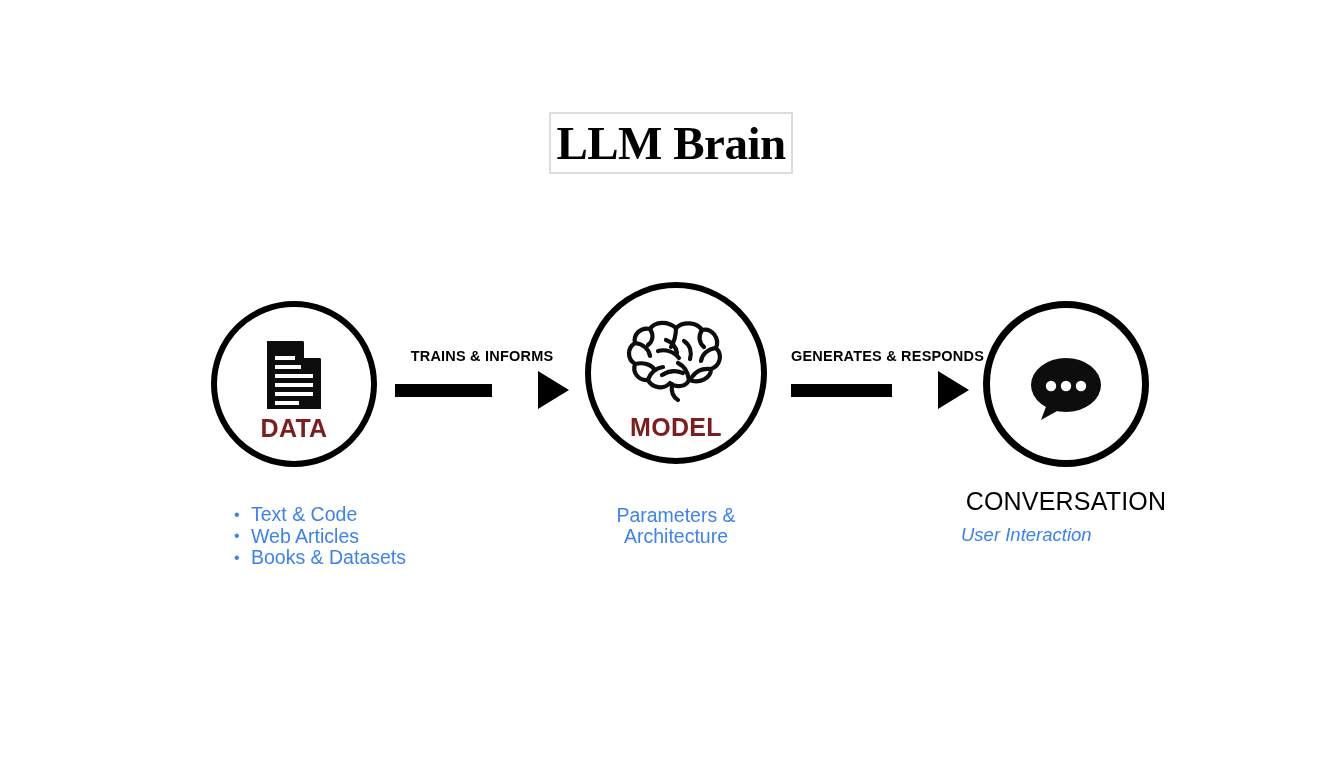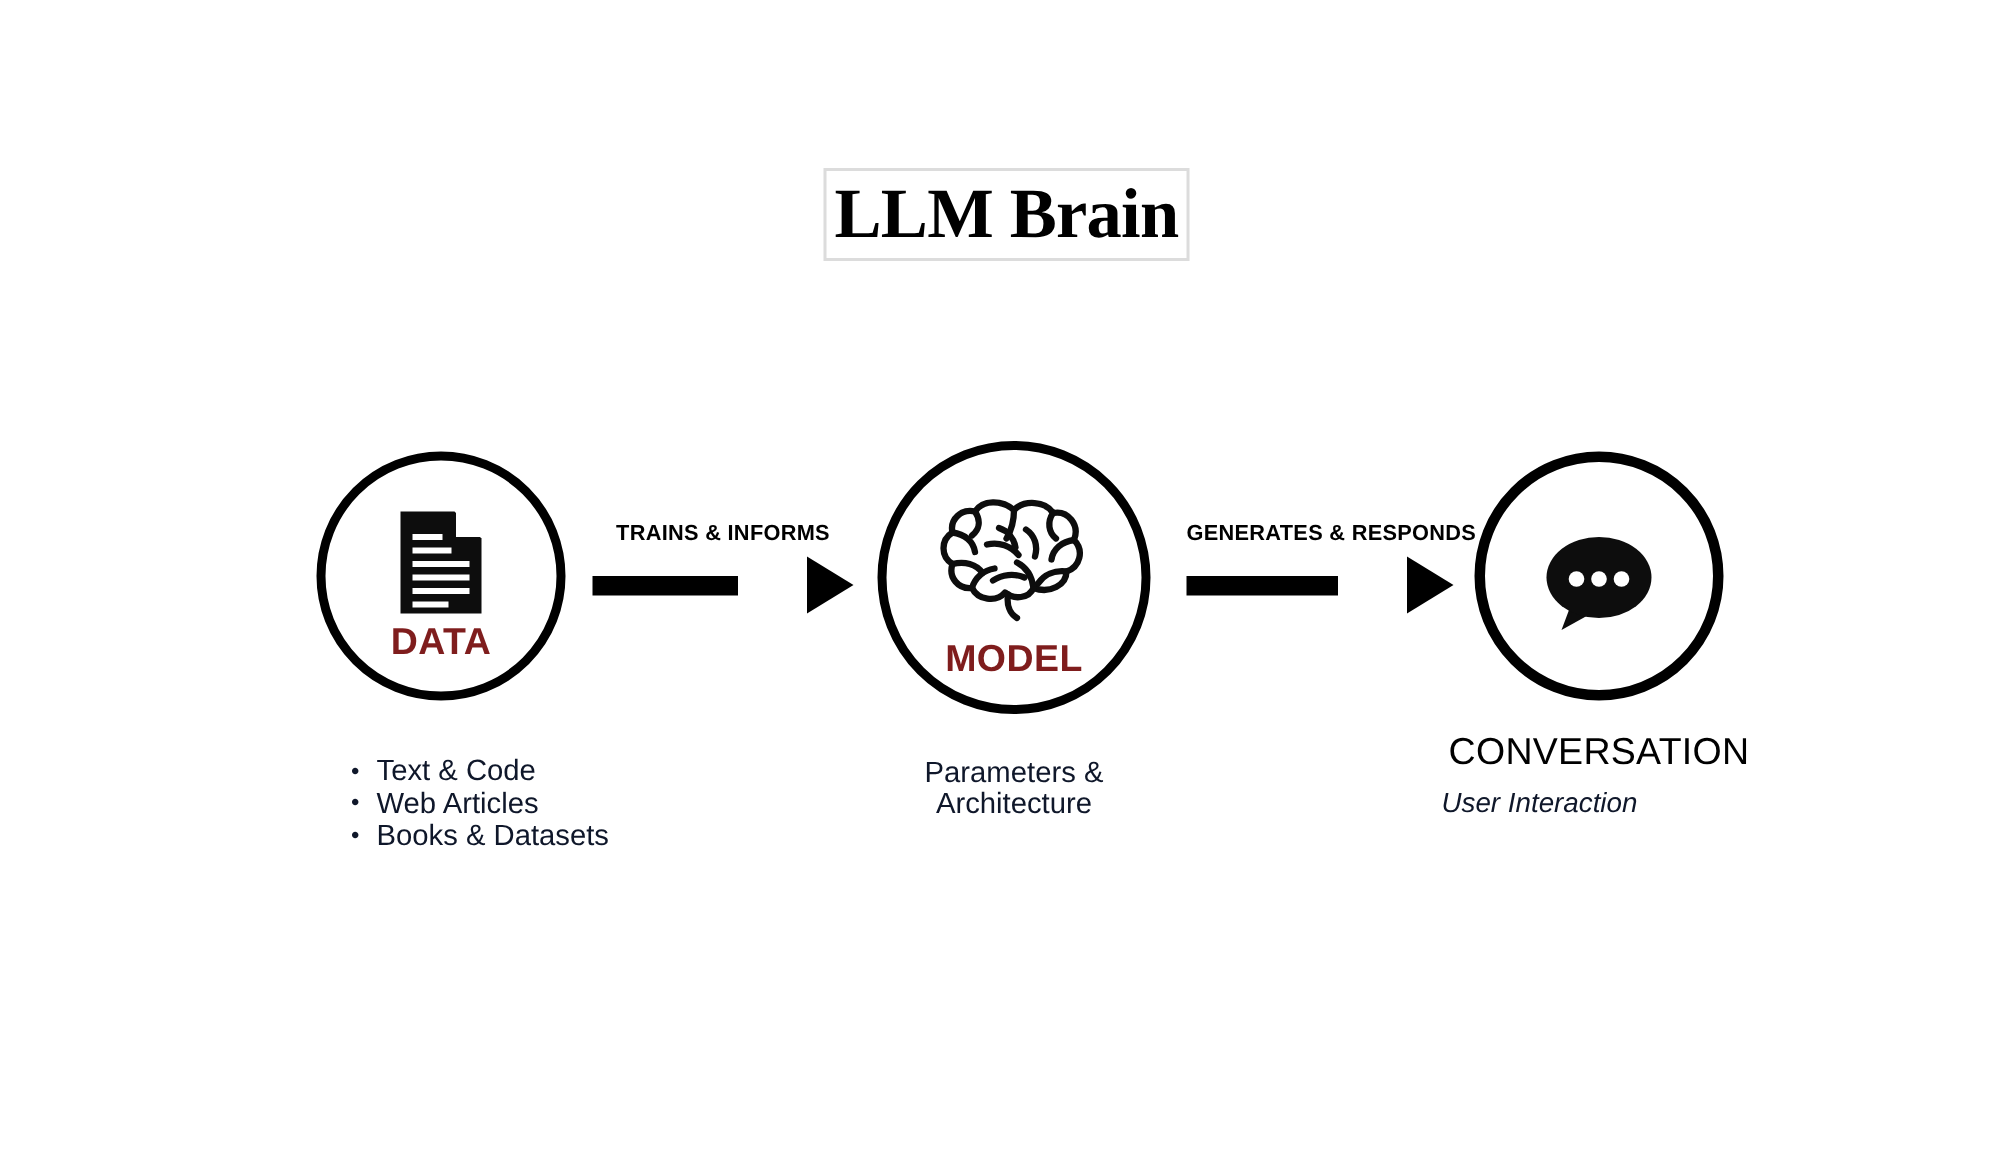--- a/index.html
+++ b/index.html
@@ -40,21 +40,21 @@
     white-space: nowrap;
   }
   .circle {
     position: absolute;
     border-radius: 50%;
     box-sizing: border-box;
     border: 6px solid #000000;
     background: #ffffff;
   }
   #circle-data   { left: 211px; top: 301px; width: 166px; height: 166px; }
-  #circle-model  { left: 585px; top: 294px; width: 182px; height: 182px; }
+  #circle-model  { left: 585px; top: 282px; width: 182px; height: 182px; }
   #circle-conv   { left: 983px; top: 301px; width: 166px; height: 166px; border-width: 7px; }
 
   .circle-label {
     position: absolute;
     width: 100%;
     text-align: center;
     font-weight: bold;
     color: #7f1d1d;
     line-height: 1;
   }
@@ -100,21 +100,21 @@
     white-space: nowrap;
   }
   #arrow-1 { left: 395px; top: 370px; width: 174px; }
   #arrow-1 .arrow-shaft { width: 143px; }
   #arrow-2 { left: 791px; top: 370px; width: 178px; }
   #arrow-2 .arrow-shaft { width: 147px; }
 
   
   .caption {
     position: absolute;
-    color: #0f172a;
+    color: #3b82f6;
   }
   #data-list {
     left: 234px;
     top: 504px;
     margin: 0;
     padding: 0;
     list-style: none;
     font-size: 19.5px;
     line-height: 21px;
   }

